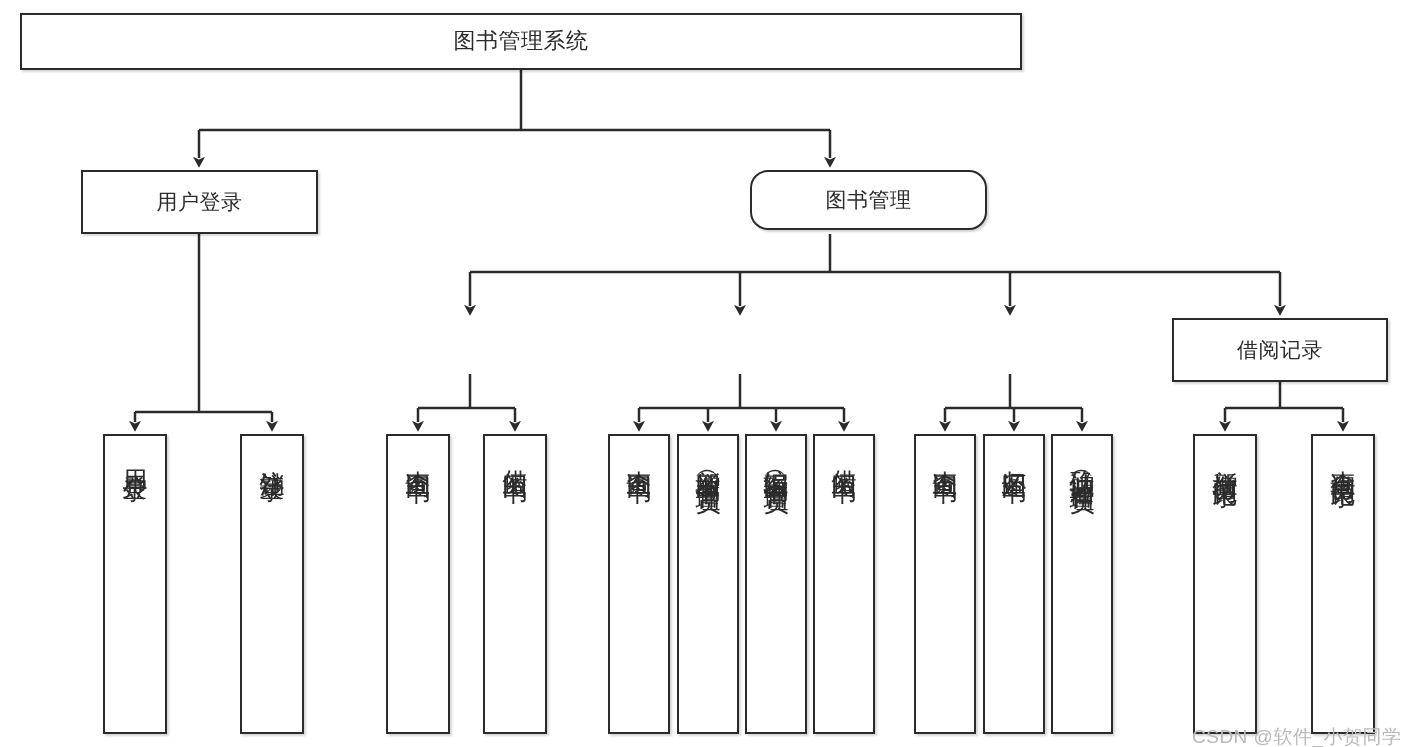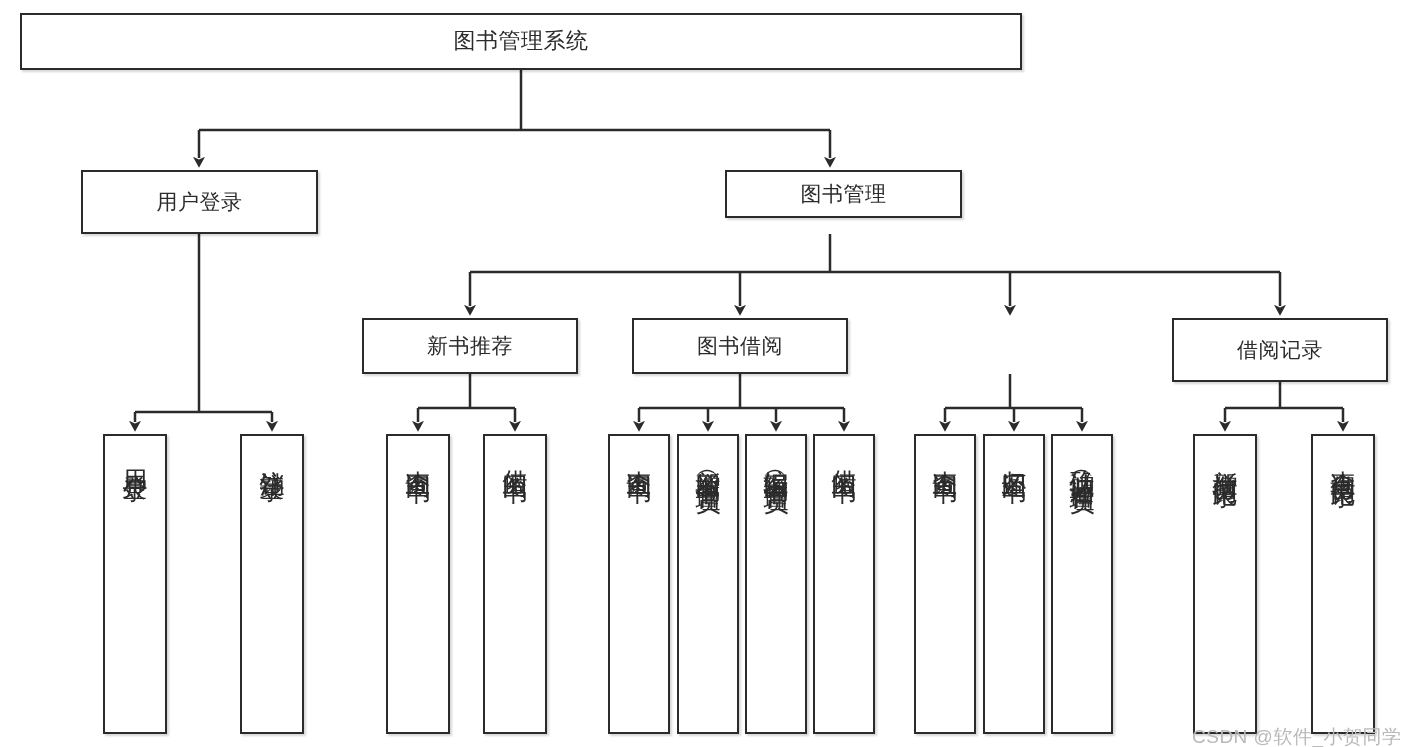--- a/index.html
+++ b/index.html
@@ -118,31 +118,25 @@
   </svg>
 
   <div class="node h root" style="left:20px;top:13px;width:1002px;height:57px;">
     <span class="node-label">图书管理系统</span>
   </div>
 
   <div class="node h" style="left:81px;top:170px;width:237px;height:64px;">
     <span class="node-label">用户登录</span>
   </div>
 
-  <div class="node h" style="left:725px;top:170px;width:237px;height:48px;">
+  <div class="node h" style="left:750px;top:170px;width:237px;height:60px;border-radius:18px;">
     <span class="node-label">图书管理</span>
   </div>
 
-  <div class="node h" style="left:362px;top:318px;width:216px;height:56px;">
-    <span class="node-label">新书推荐</span>
-  </div>
 
-  <div class="node h" style="left:632px;top:318px;width:216px;height:56px;">
-    <span class="node-label">图书借阅</span>
-  </div>
 
 
   <div class="node h" style="left:1172px;top:318px;width:216px;height:64px;">
     <span class="node-label">借阅记录</span>
   </div>
 
   <div class="node v" style="left:103px;top:434px;width:64px;height:300px;">
     <span class="node-label">用户登录</span>
   </div>
 

